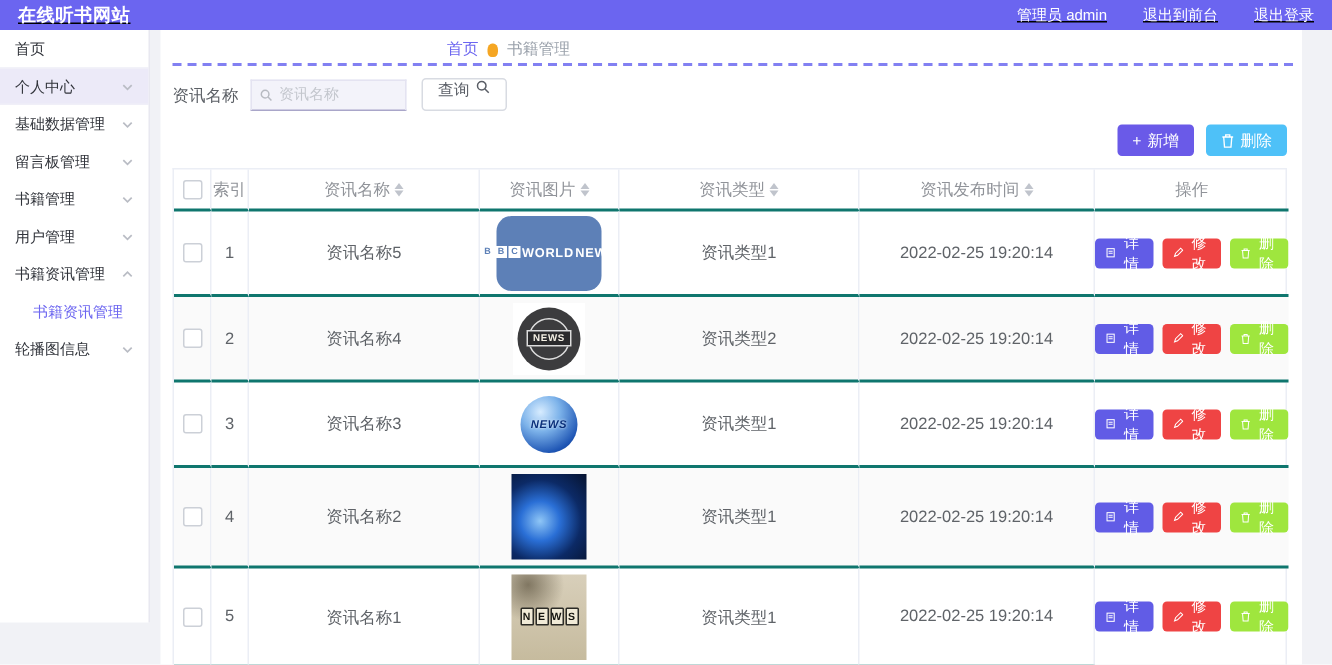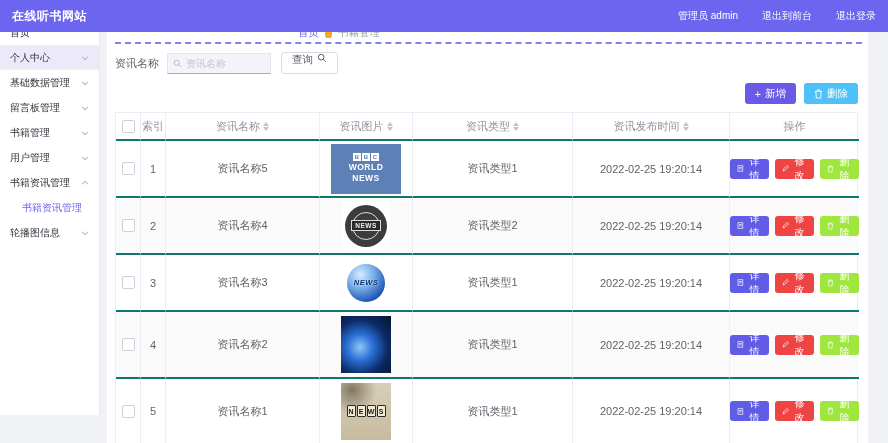--- a/index.html
+++ b/index.html
@@ -1,21 +1,21 @@
 <!DOCTYPE html>
 <html><head>
 <meta charset="utf-8">
 <style>
   * { margin:0; padding:0; box-sizing:border-box; }
   html,body { width:888px; height:443px; overflow:hidden; }
   body { font-family:"Liberation Sans","DejaVu Sans",sans-serif; background:#f1f2f6; position:relative; }
 
   
-  .hdr { position:absolute; top:0; left:0; width:888px; height:32px; background:#6b65f0;
-         display:flex; align-items:center; justify-content:space-between; padding:0 12px; z-index:5; }
+  .hdr { position:absolute; top:0; left:0; width:888px; height:20px; background:#6b65f0;
+         display:flex; align-items:center; justify-content:space-between; padding:0 12px; z-index:5;text-decoration:underline; }
   .hdr-title { color:#fff; font-size:12px; font-weight:bold; letter-spacing:.5px; }
   .hdr-right { display:flex; align-items:center; gap:24px; }
   .hdr-right span { color:#fff; font-size:10px; cursor:pointer; }
 
   
   .sb { position:absolute; top:20px; left:0; width:100px; height:395px; background:#fff;
         border-right:1px solid #e8e8f0; }
   .sb-item { height:25px; display:flex; align-items:center; justify-content:space-between;
              padding:0 10px; font-size:10px; color:#30333a; cursor:pointer; }
   .sb-item.hl { background:#eceaf8; border-top:1px solid #f0eff8; border-bottom:1px solid #f0eff8; }
@@ -68,22 +68,22 @@
   .sort .dn { border-top:4px solid #c0c4cc; }
   input[type=checkbox] { appearance:none; width:13px; height:13px; border:1px solid #ccd0d7;
                          border-radius:2px; background:#fff; cursor:pointer; }
 
   .acts { display:flex; gap:6px; justify-content:center; align-items:center; }
   .act-btn { height:20px; padding:0 7px; border:none; border-radius:3px; color:#fff; font-size:10px;
              display:flex; align-items:center; gap:3px; cursor:pointer; font-family:inherit; }
   .a-detail { background:#615ce6; } .a-edit { background:#ef4444; } .a-delete { background:#9fe63e; }
 
   
-  .img-bbc { width:70px; height:50px; background:#5d80b7; display:flex; flex-direction:column;
-             align-items:center; justify-content:center; gap:1px; }
+  .img-bbc { width:70px; height:50px; background:#5d80b7; display:flex; flex-direction:row;
+             align-items:center; justify-content:center; gap:1px;border-radius:10px; }
   .bbc-boxes { display:flex; gap:1px; margin-bottom:1px; }
   .bbc-boxes span { width:8px; height:8px; background:#fff; color:#5d80b7; font-size:6px; font-weight:bold;
                     display:flex; align-items:center; justify-content:center; }
   .img-bbc .wline { color:#fff; font-weight:bold; font-size:8.5px; line-height:1.15; letter-spacing:.5px; }
 
   .img-circle-news { width:48px; height:48px; background:#fff; display:flex; align-items:center; justify-content:center; }
   .dark-circle { width:42px; height:42px; border-radius:50%; background:#3c3c3e; position:relative;
                  display:flex; align-items:center; justify-content:center; }
   .dark-circle::before { content:""; position:absolute; width:26px; height:26px; border-radius:50%;
                          border:1.5px solid #eee; opacity:.9; }

